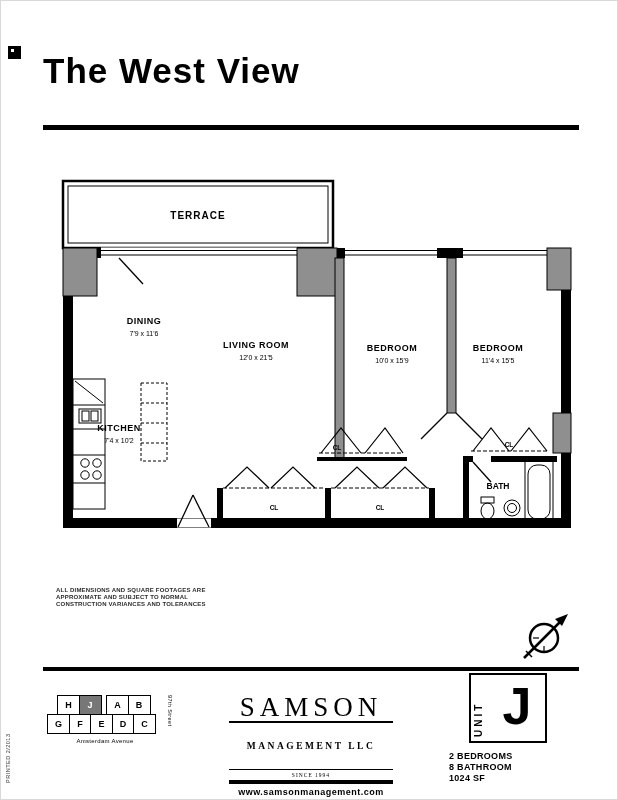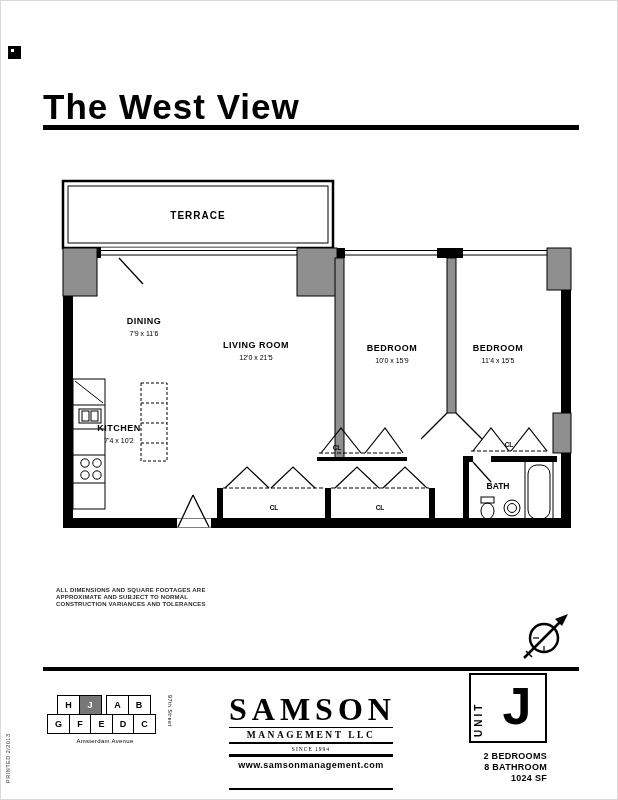--- a/index.html
+++ b/index.html
@@ -3,21 +3,21 @@
 <meta charset="utf-8">
 <style>
   * { margin:0; padding:0; box-sizing:border-box; }
   html,body { width:618px; height:800px; }
   body { font-family:"Liberation Sans", sans-serif; background:#ffffff; position:relative; color:#000; }
   .page { position:absolute; inset:0; background:#fff; border:1px solid #d9d9d9; overflow:hidden; }
 
   .regmark { position:absolute; left:7px; top:45px; width:13px; height:13px; background:#000; }
   .regmark::after { content:""; position:absolute; left:3px; top:3px; width:3px; height:3px; background:#fff; }
 
-  .title { position:absolute; left:42px; top:50px; font-size:35px; font-weight:bold; letter-spacing:1px; white-space:nowrap;margin-top:36px; }
+  .title { position:absolute; left:42px; top:50px; font-size:35px; font-weight:bold; letter-spacing:1px; white-space:nowrap; }
   .address { position:absolute; left:43px; top:102px; font-size:12.5px; font-weight:bold; letter-spacing:4.2px; white-space:nowrap; }
   .rule-thick { position:absolute; left:42px; top:124px; width:536px; height:5px; background:#000; }
 
   svg.plan { position:absolute; left:0; top:150px; }
   svg text { text-anchor:middle; fill:#000; font-family:"Liberation Sans", sans-serif; }
   .room-label { font-size:9px; font-weight:bold; letter-spacing:.5px; }
   .room-dims  { font-size:7px; }
   .cl-label   { font-size:6.5px; font-weight:bold; }
   .terrace-label { font-size:10px; font-weight:bold; letter-spacing:1px; }
   .bath-label { font-size:8.5px; font-weight:bold; }
@@ -43,34 +43,34 @@
   .kp-gap { width:6px; }
   .kp-street-right { position:absolute; left:126px; top:0; transform:rotate(90deg); transform-origin:left top;
                      font-size:5.5px; letter-spacing:.4px; white-space:nowrap; }
   .kp-avenue { width:116px; text-align:center; font-size:6px; margin-top:4px; letter-spacing:.3px; }
 
   
   .logo { position:absolute; left:228px; top:692px; width:164px; text-align:center;
           font-family:"Liberation Serif", serif; }
   .logo-line { height:1.5px; background:#000; }
   .logo-line.thickbar { height:3.5px; }
-  .logo-name { font-size:32px; font-weight:bold; letter-spacing:5px; line-height:1.05; }
-  .logo-sub  { font-size:9.5px; font-weight:bold; letter-spacing:2.5px; margin:2px 0; }
+  .logo-name { font-size:27px; font-weight:normal; letter-spacing:5px; line-height:1.05; }
+  .logo-sub  { font-size:9.5px; font-weight:bold; letter-spacing:2.5px; margin:18px 0; }
   .logo-since { font-size:5.5px; letter-spacing:1px; margin:2px 0; }
   .logo-web { font-size:9px; font-weight:bold; letter-spacing:.5px; margin:3px 0 18px;
               font-family:"Liberation Sans", sans-serif; }
 
   
   .unitbox { position:absolute; left:468px; top:672px; width:78px; height:70px; border:2.5px solid #000;
              display:flex; align-items:stretch; background:#fff; }
   .unit-vert { writing-mode:vertical-rl; transform:rotate(180deg); font-size:10px; font-weight:bold;
                letter-spacing:3px; padding:4px 2px 4px 5px; }
   .unit-letter { flex:1; display:flex; align-items:center; justify-content:center; font-size:52px;
                  font-weight:bold; line-height:1; padding-bottom:4px; }
-  .unit-stats { position:absolute; left:448px; top:750px; width:98px; text-align:right; font-size:9px;
+  .unit-stats { position:absolute; left:448px; top:750px; width:98px; font-size:9px;
                 font-weight:bold; line-height:11px; letter-spacing:.3px; }
 </style>
 </head>
 <body>
 
 <div class="page">
 
   <div class="regmark"></div>
   <div class="title">The West View</div>
   <div class="rule-thick"></div>

